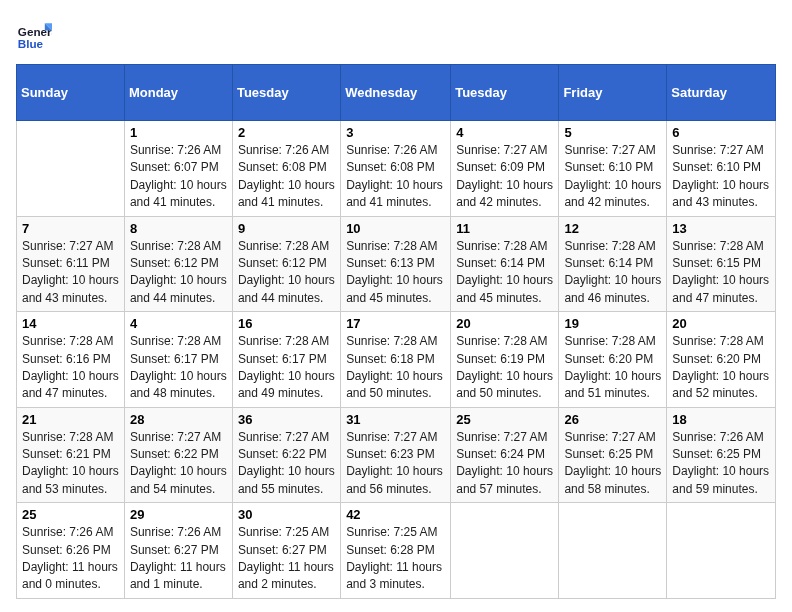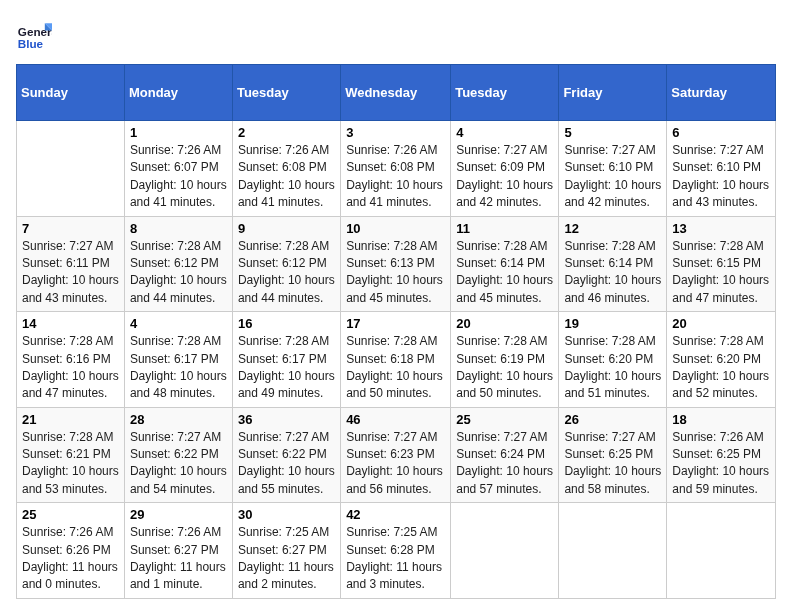--- a/index.html
+++ b/index.html
@@ -203,21 +203,21 @@
         </td>
         <td>
           <span class="day-number">28</span>
           <div class="day-info">Sunrise: 7:27 AM<br>Sunset: 6:22 PM<br>Daylight: 10 hours and 54 minutes.</div>
         </td>
         <td>
           <span class="day-number">36</span>
           <div class="day-info">Sunrise: 7:27 AM<br>Sunset: 6:22 PM<br>Daylight: 10 hours and 55 minutes.</div>
         </td>
         <td>
-          <span class="day-number">46</span>
+          <span class="day-number">31</span>
           <div class="day-info">Sunrise: 7:27 AM<br>Sunset: 6:23 PM<br>Daylight: 10 hours and 56 minutes.</div>
         </td>
         <td>
           <span class="day-number">25</span>
           <div class="day-info">Sunrise: 7:27 AM<br>Sunset: 6:24 PM<br>Daylight: 10 hours and 57 minutes.</div>
         </td>
         <td>
           <span class="day-number">26</span>
           <div class="day-info">Sunrise: 7:27 AM<br>Sunset: 6:25 PM<br>Daylight: 10 hours and 58 minutes.</div>
         </td>

